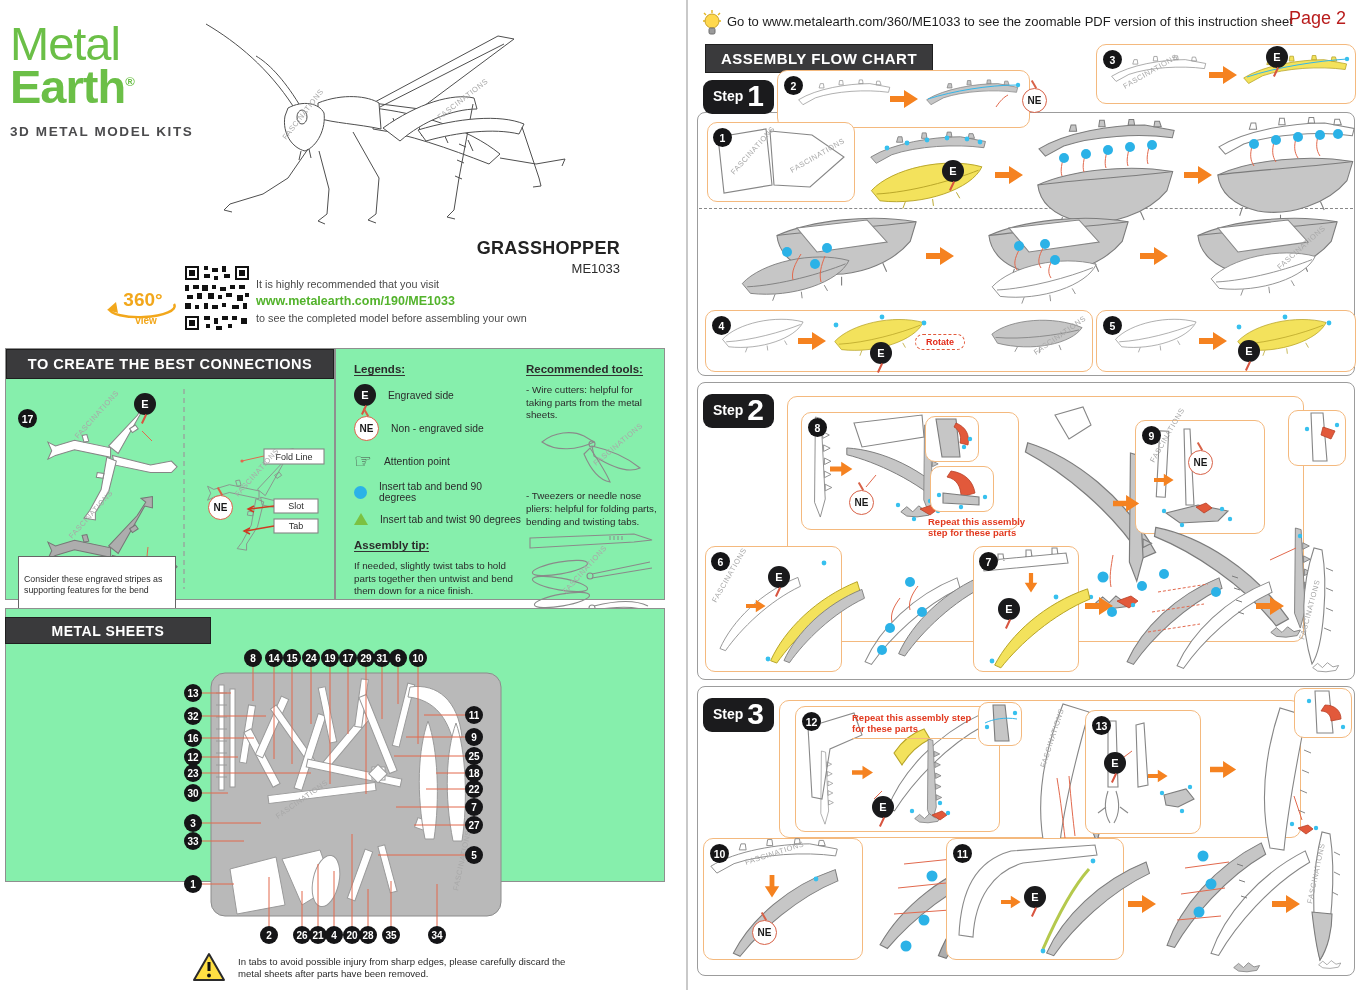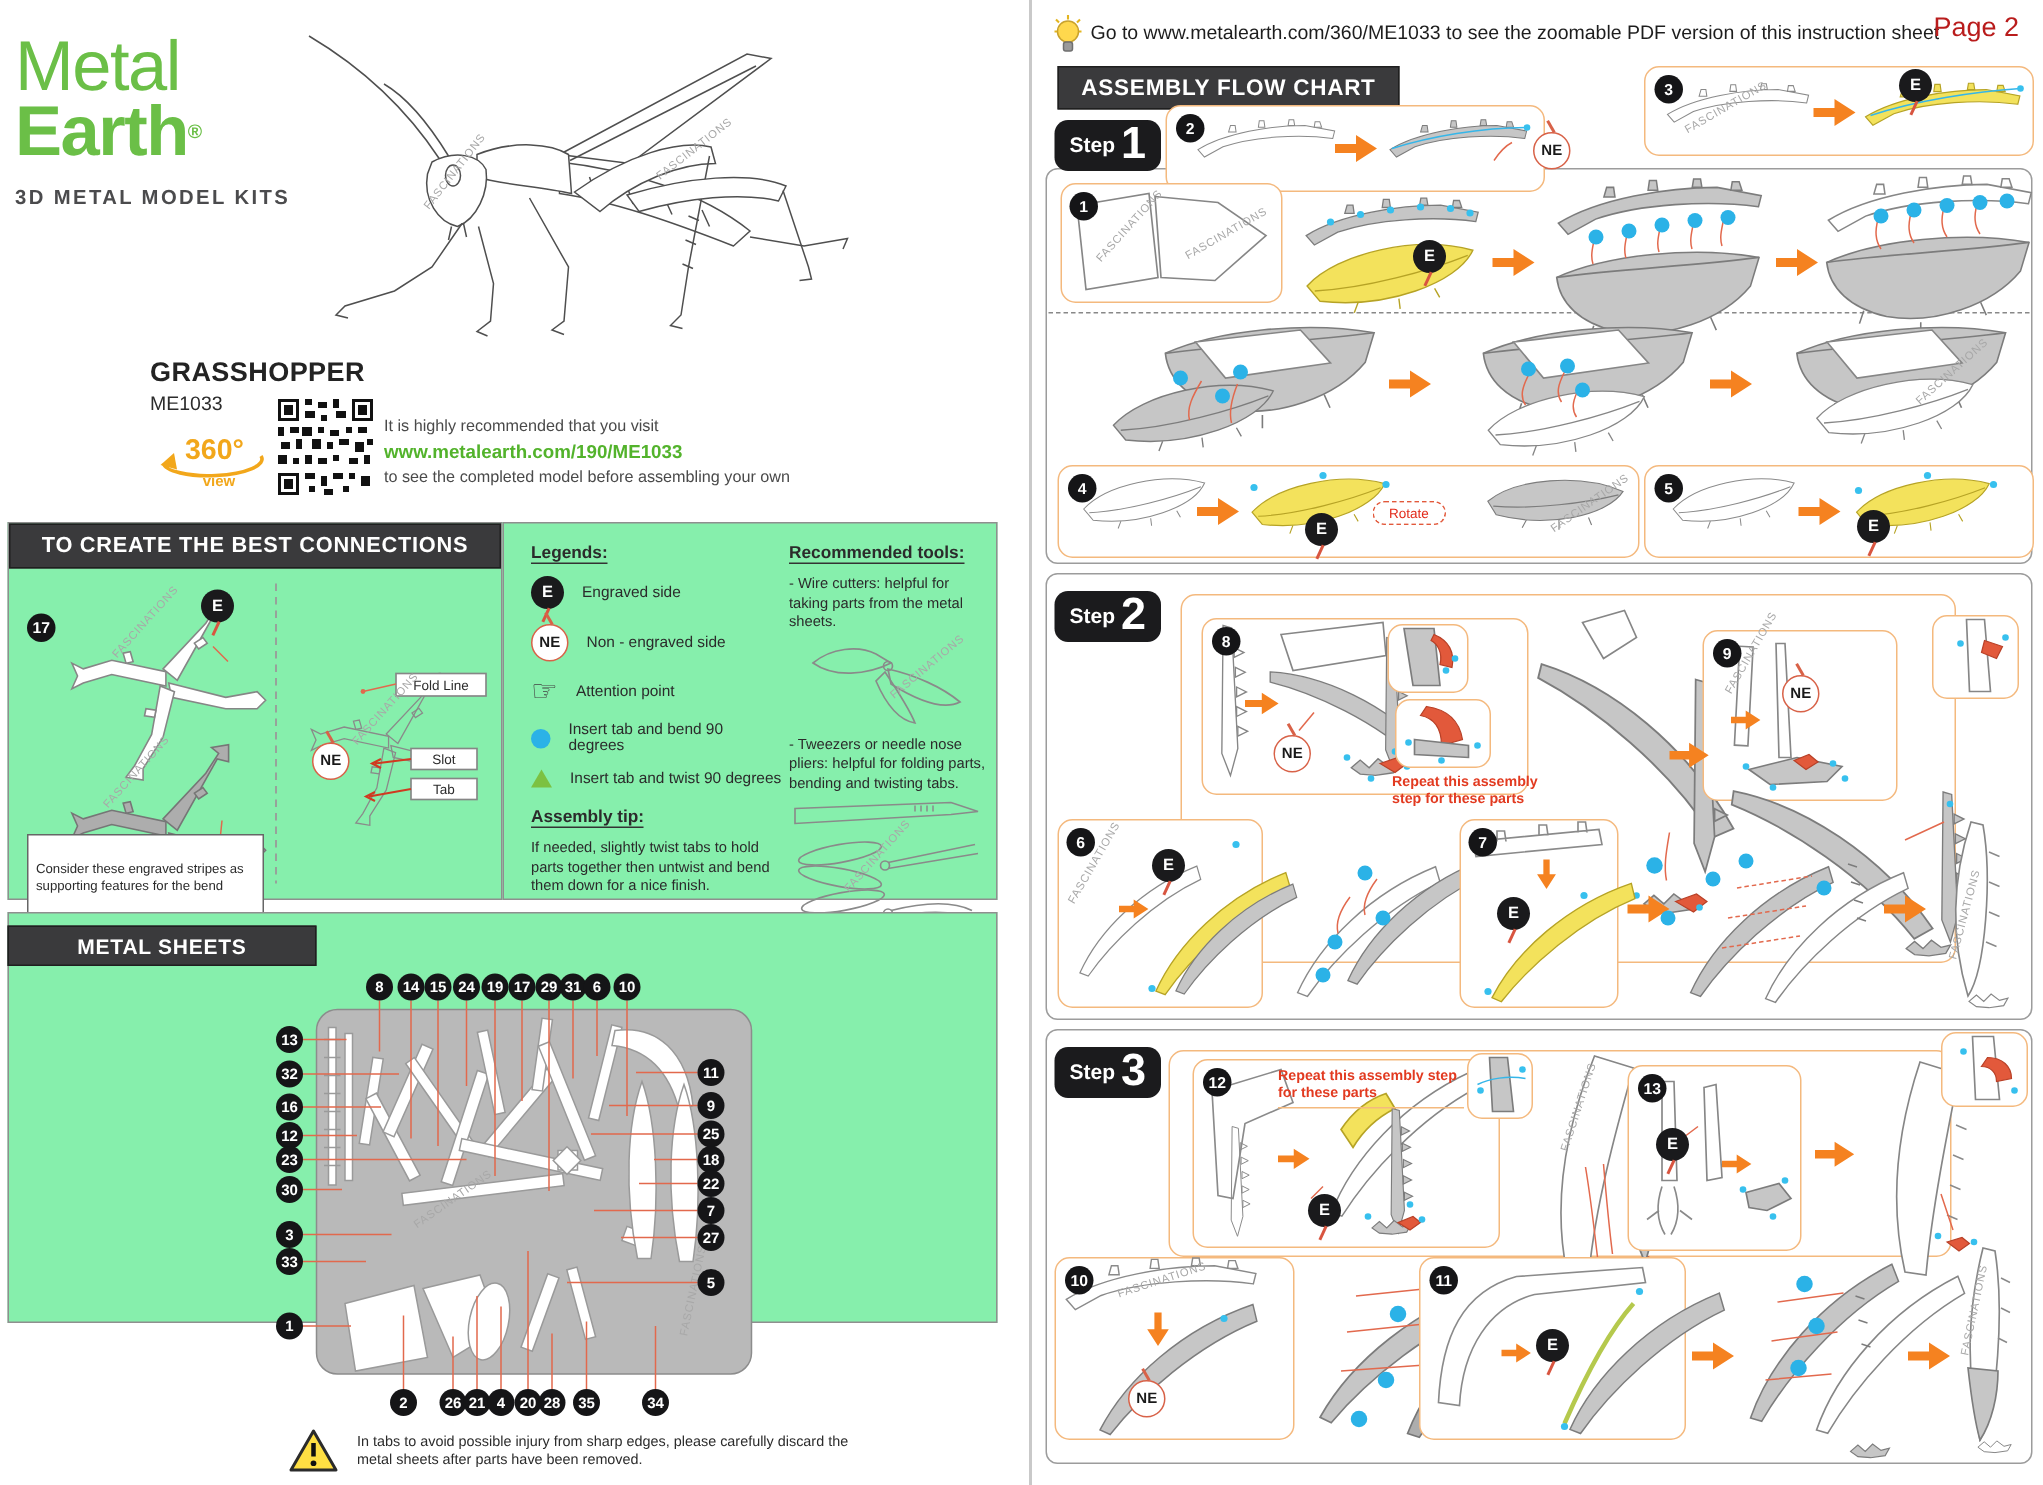--- a/index.html
+++ b/index.html
@@ -22,21 +22,21 @@
   .ne{width:25px;height:25px;border-radius:50%;background:#fff;border:1.6px solid #d86248;
       color:#1a1a1a;font-weight:bold;font-size:10px;display:flex;align-items:center;
       justify-content:center;z-index:6}
   .ne::after{content:"";position:absolute;left:10px;top:-9px;width:1.6px;height:9px;
       background:#d86248;transform:rotate(-30deg)}
   .stepb{background:#1b1b1d;border-radius:9px;color:#fff;display:flex;align-items:flex-end;
       gap:4px;padding:3px 10px 5px 10px;z-index:5}
   .stepb .sw{font-size:14px;font-weight:bold;padding-bottom:5px}
   .stepb .sn{font-size:30px;font-weight:bold;line-height:.85}
   .rpt{color:#e23a20;font-weight:bold;font-size:9.5px;line-height:1.2;z-index:6}
-  .rot{border:1.6px dashed #e2593b;border-radius:14px;color:#e22a1a;font-weight:normal;
+  .rot{border:1.6px dashed #e2593b;border-radius:14px;color:#e22a1a;font-weight:bold;
       font-size:9px;padding:2px 10px;background:#fff;z-index:6}
   .lrow{display:flex;align-items:center;gap:12px;margin-bottom:10px}
   .ltxt{font-size:10.3px;color:#2b2b2b}
   .utitle{font-weight:bold;font-size:11.5px;border-bottom:1.5px solid #333;display:inline-block;
       margin-bottom:8px;color:#2b2b2b}
   .sw-y{width:27px;height:11px;background:#f6e866;border:1px solid #caaf3a}
   .sw-r{width:27px;height:11px;background:#e8593a;border:1px solid #b84027}
   .tri{width:0;height:0;border-left:7px solid transparent;border-right:7px solid transparent;
       border-bottom:12px solid #7cc142}
   .dot{width:13px;height:13px;border-radius:50%;background:#2bb2e7}
@@ -98,21 +98,21 @@
         <path d="M40,58 l-2,-7 5,-1 2,7 Z M88,44 l6,-4 3,4 -6,4 Z M60,96 l-7,-1 1,-5 7,1 Z"></path>
       </g>
     </defs>
   </svg>
 
   
 
   
   <div class="abs" style="left:10px;top:22px">
     <div style="font-size:47px;font-weight:normal;color:#6bbf47;letter-spacing:-1px;line-height:.92">Metal</div>
-    <div style="display:flex;align-items:center">
+    <div style="display:flex;align-items:flex-start">
       <span style="font-size:47px;font-weight:bold;color:#6bbf47;letter-spacing:-1px;line-height:.95">Earth</span>
       <span style="font-size:13px;color:#6bbf47;font-weight:bold;line-height:2.6">®</span>
     </div>
     <div style="font-size:13.5px;font-weight:bold;color:#4b4b4d;letter-spacing:1.6px;margin-top:14px">3D METAL MODEL KITS</div>
   </div>
 
   
   <svg class="abs" style="left:168px;top:8px" width="412" height="232" viewBox="0 0 412 232">
     <g fill="#fff" stroke="#4f4f4f" stroke-width="1">
       <path d="M125,98 C100,60 70,35 38,16" fill="none"></path>
@@ -133,21 +133,21 @@
       <path d="M293,120 l7,3 M291,136 l7,3 M289,152 l7,3 M287,168 l7,3" fill="none"></path>
       <path d="M250,122 C290,110 332,106 356,116 L351,126 C326,120 290,124 258,133 Z"></path>
       <path d="M354,119 L371,170 l2,8 -8,1" fill="none"></path>
       <path d="M332,150 L368,156 L397,151 l-3,7" fill="none"></path>
     </g>
     <text class="fasc" x="118" y="132" transform="rotate(-52 118 132)">FASCINATIONS</text>
     <text class="fasc" x="272" y="112" transform="rotate(-38 272 112)">FASCINATIONS</text>
   </svg>
 
   
-  <div class="abs" style="left:100px;top:238px;width:520px;text-align:left">
+  <div class="abs" style="left:100px;top:238px;width:520px;text-align:right">
     <div style="font-size:18px;font-weight:900;color:#232323;letter-spacing:.3px">GRASSHOPPER</div>
     <div style="font-size:13px;color:#2c2c2c;margin-top:2px">ME1033</div>
   </div>
 
   
   <svg class="abs" style="left:104px;top:282px" width="78" height="48" viewBox="0 0 78 48">
     <text x="39" y="24" text-anchor="middle" font-size="19" font-weight="bold" fill="#f2a71b">360°</text>
     <path d="M70,22 C74,28 60,34 40,35 C22,36 6,32 5,27" fill="none" stroke="#f2a71b" stroke-width="2.4"></path>
     <path d="M12,20 L3,28 L14,31 Z" fill="#f2a71b"></path>
     <text x="42" y="42" text-anchor="middle" font-size="10" font-weight="bold" fill="#f2a71b">view</text>

